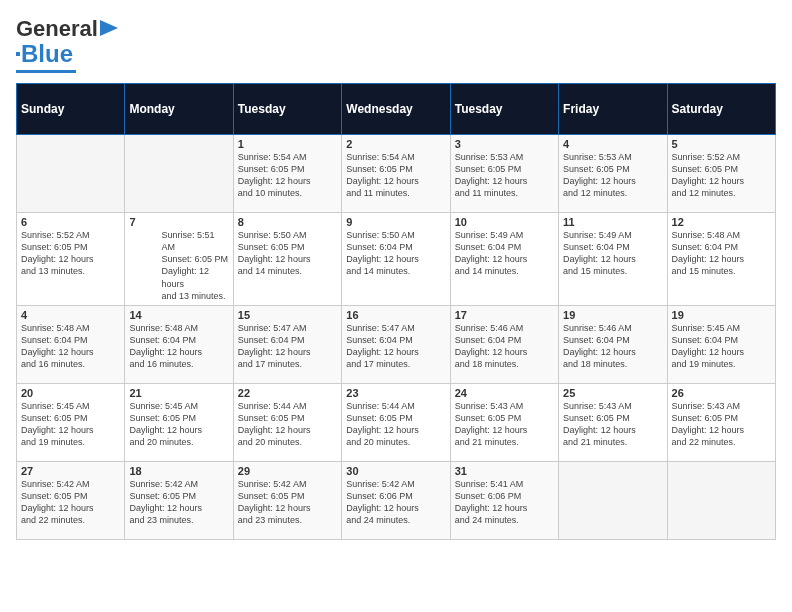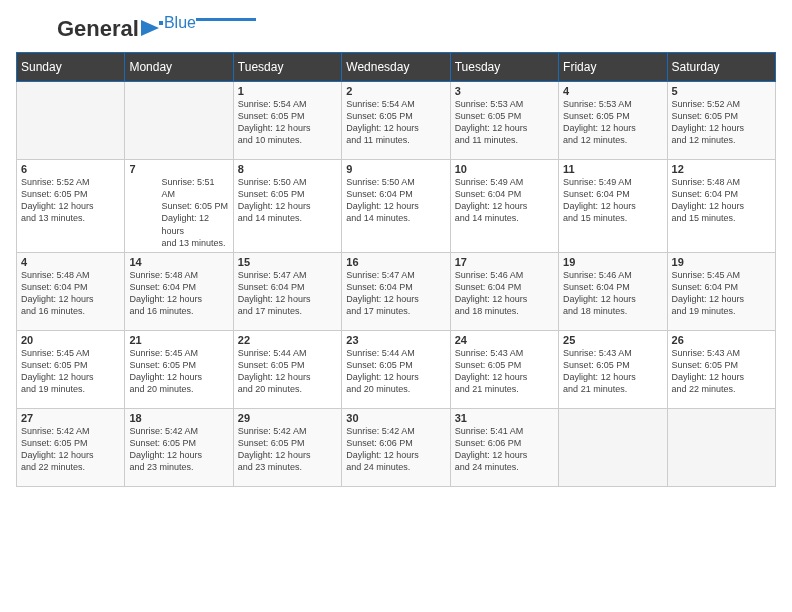--- a/index.html
+++ b/index.html
@@ -17,22 +17,22 @@
       padding: 16px 16px 10px 16px;
     }
     .header {
       display: flex;
       justify-content: space-between;
       align-items: flex-start;
       margin-bottom: 10px;
     }
     .logo {
       display: flex;
+      flex-direction: column;
       align-items: flex-start;
-      margin-left: 41px;
     }
     .logo-line {
       width: 60px;
       height: 3px;
       background: #2a7dc9;
       margin-top: 2px;
     }
     .title-block {
       text-align: right;
     }
@@ -45,25 +45,25 @@
     .location {
       font-size: 15px;
       color: #555;
     }
     table {
       width: 100%;
       border-collapse: collapse;
       table-layout: fixed;
     }
     thead th {
-      background: #404040;
+      background: #0f172a;
       color: #fff;
       font-size: 12px;
-      font-weight: normal;
-      padding: 7px 4px;
+      font-weight: bold;
+      padding: 18px 4px;
       text-align: left;
       border: 1px solid #1a6ab5;
     }
     tbody td {
       border: 1px solid #ccc;
       vertical-align: top;
       padding: 3px 4px;
       font-size: 9.5px;
       color: #333;
       height: 78px;
@@ -96,21 +96,21 @@
       <div style="display:flex;align-items:center;">
         <span style="font-size:22px;font-weight:bold;color:#333;">General</span>
         <span style="display:inline-block;margin-left:2px;margin-top:2px;">
           <svg width="18" height="16" viewBox="0 0 18 16">
             <polygon points="0,0 18,8 0,16" fill="#2a7dc9"></polygon>
           </svg>
         </span>
       </div>
       <div style="display:flex;align-items:center;margin-top:-2px;">
         <div style="width:4px;height:4px;background:#2a7dc9;margin-right:1px;"></div>
-        <span style="font-size:16px;font-weight:normal;color:#2a7dc9;text-align:center;">Blue</span>
+        <span style="font-size:24px;font-weight:bold;color:#2a7dc9;text-align:center;">Blue</span>
       </div>
       <div class="logo-line"></div>
     </div>
     <div class="title-block">
       <div class="month-title"></div>
       <div class="location"></div>
     </div>
   </div>
 
   <table>

